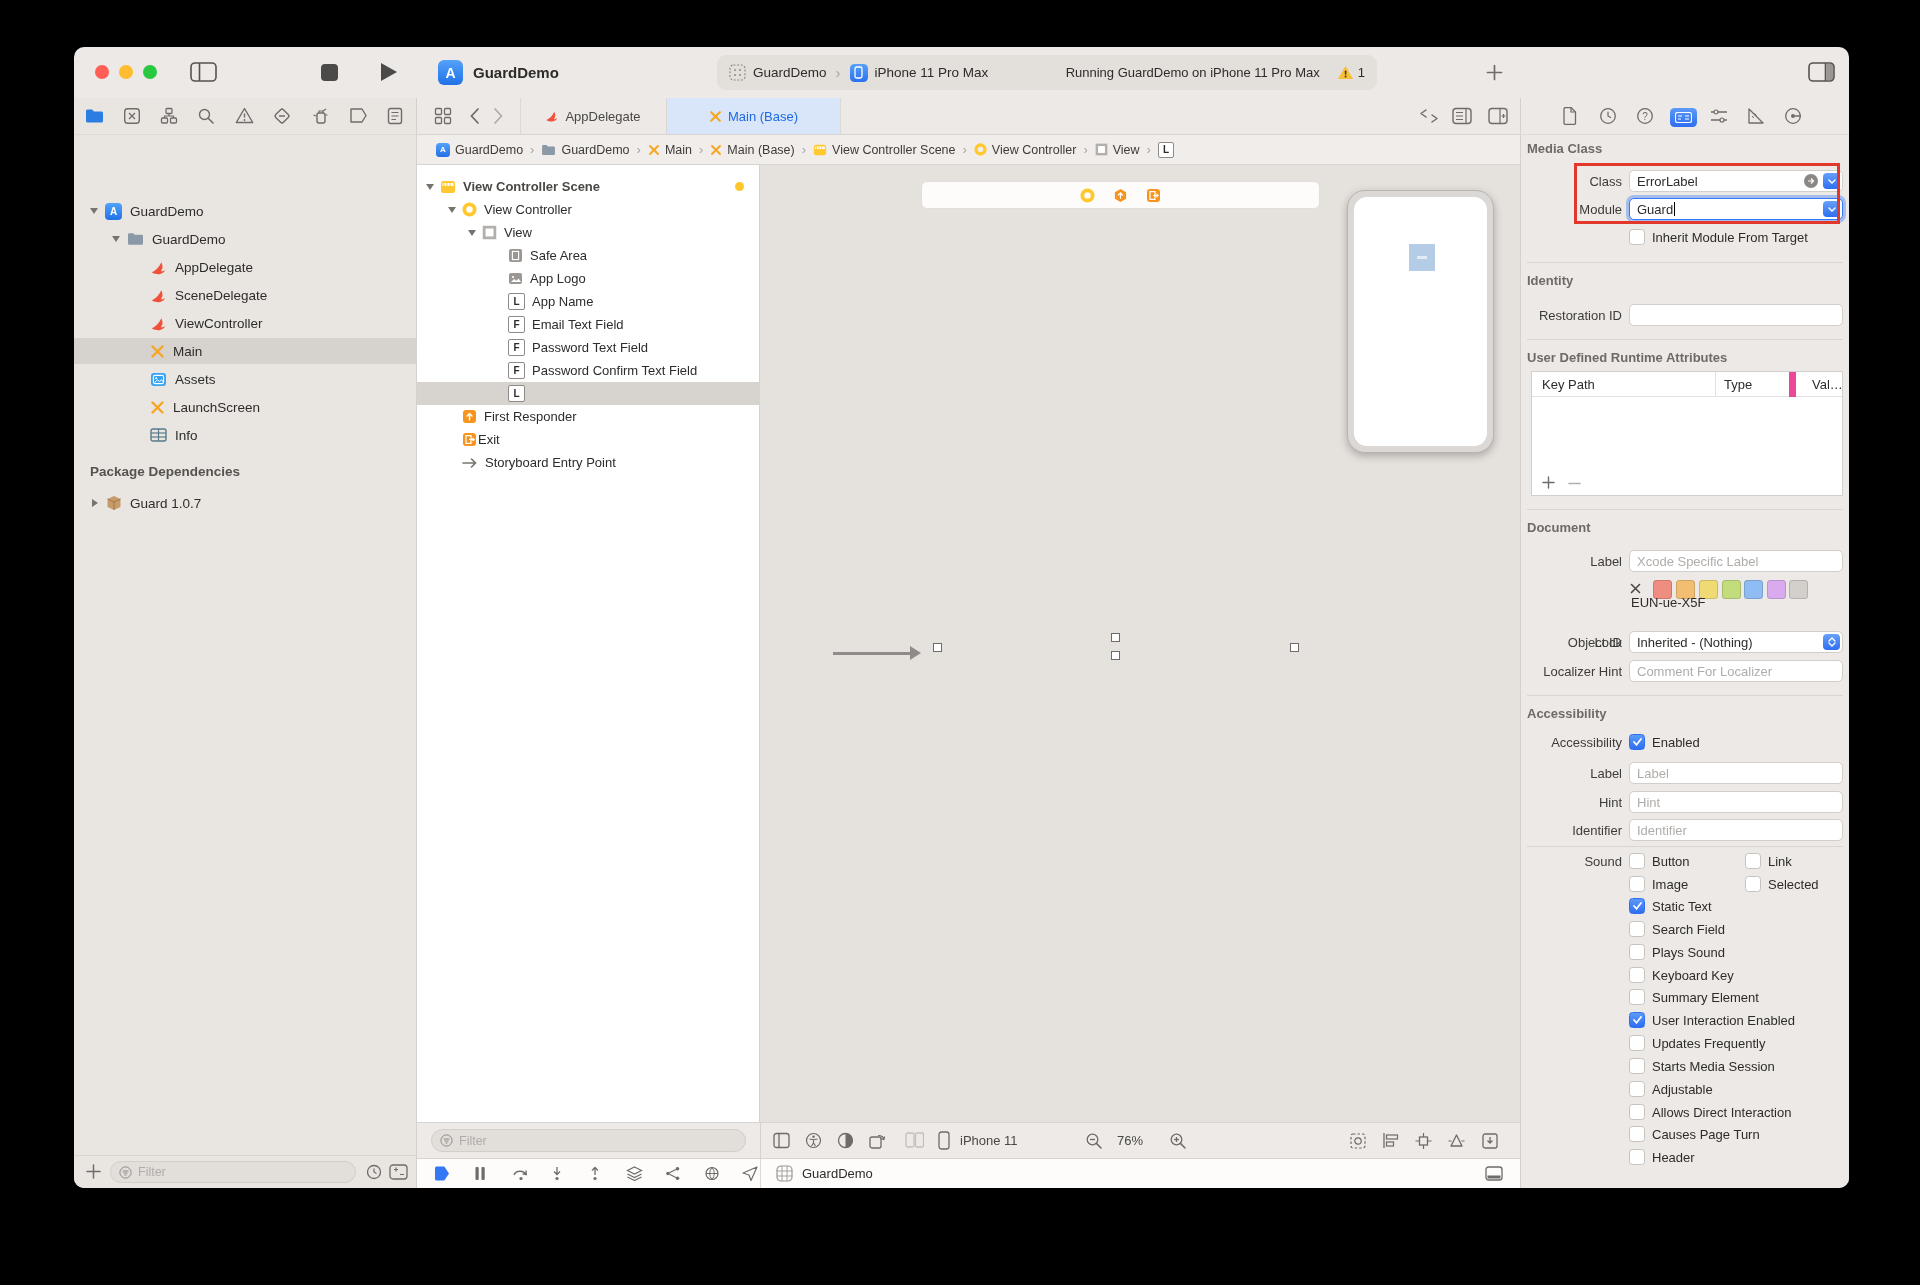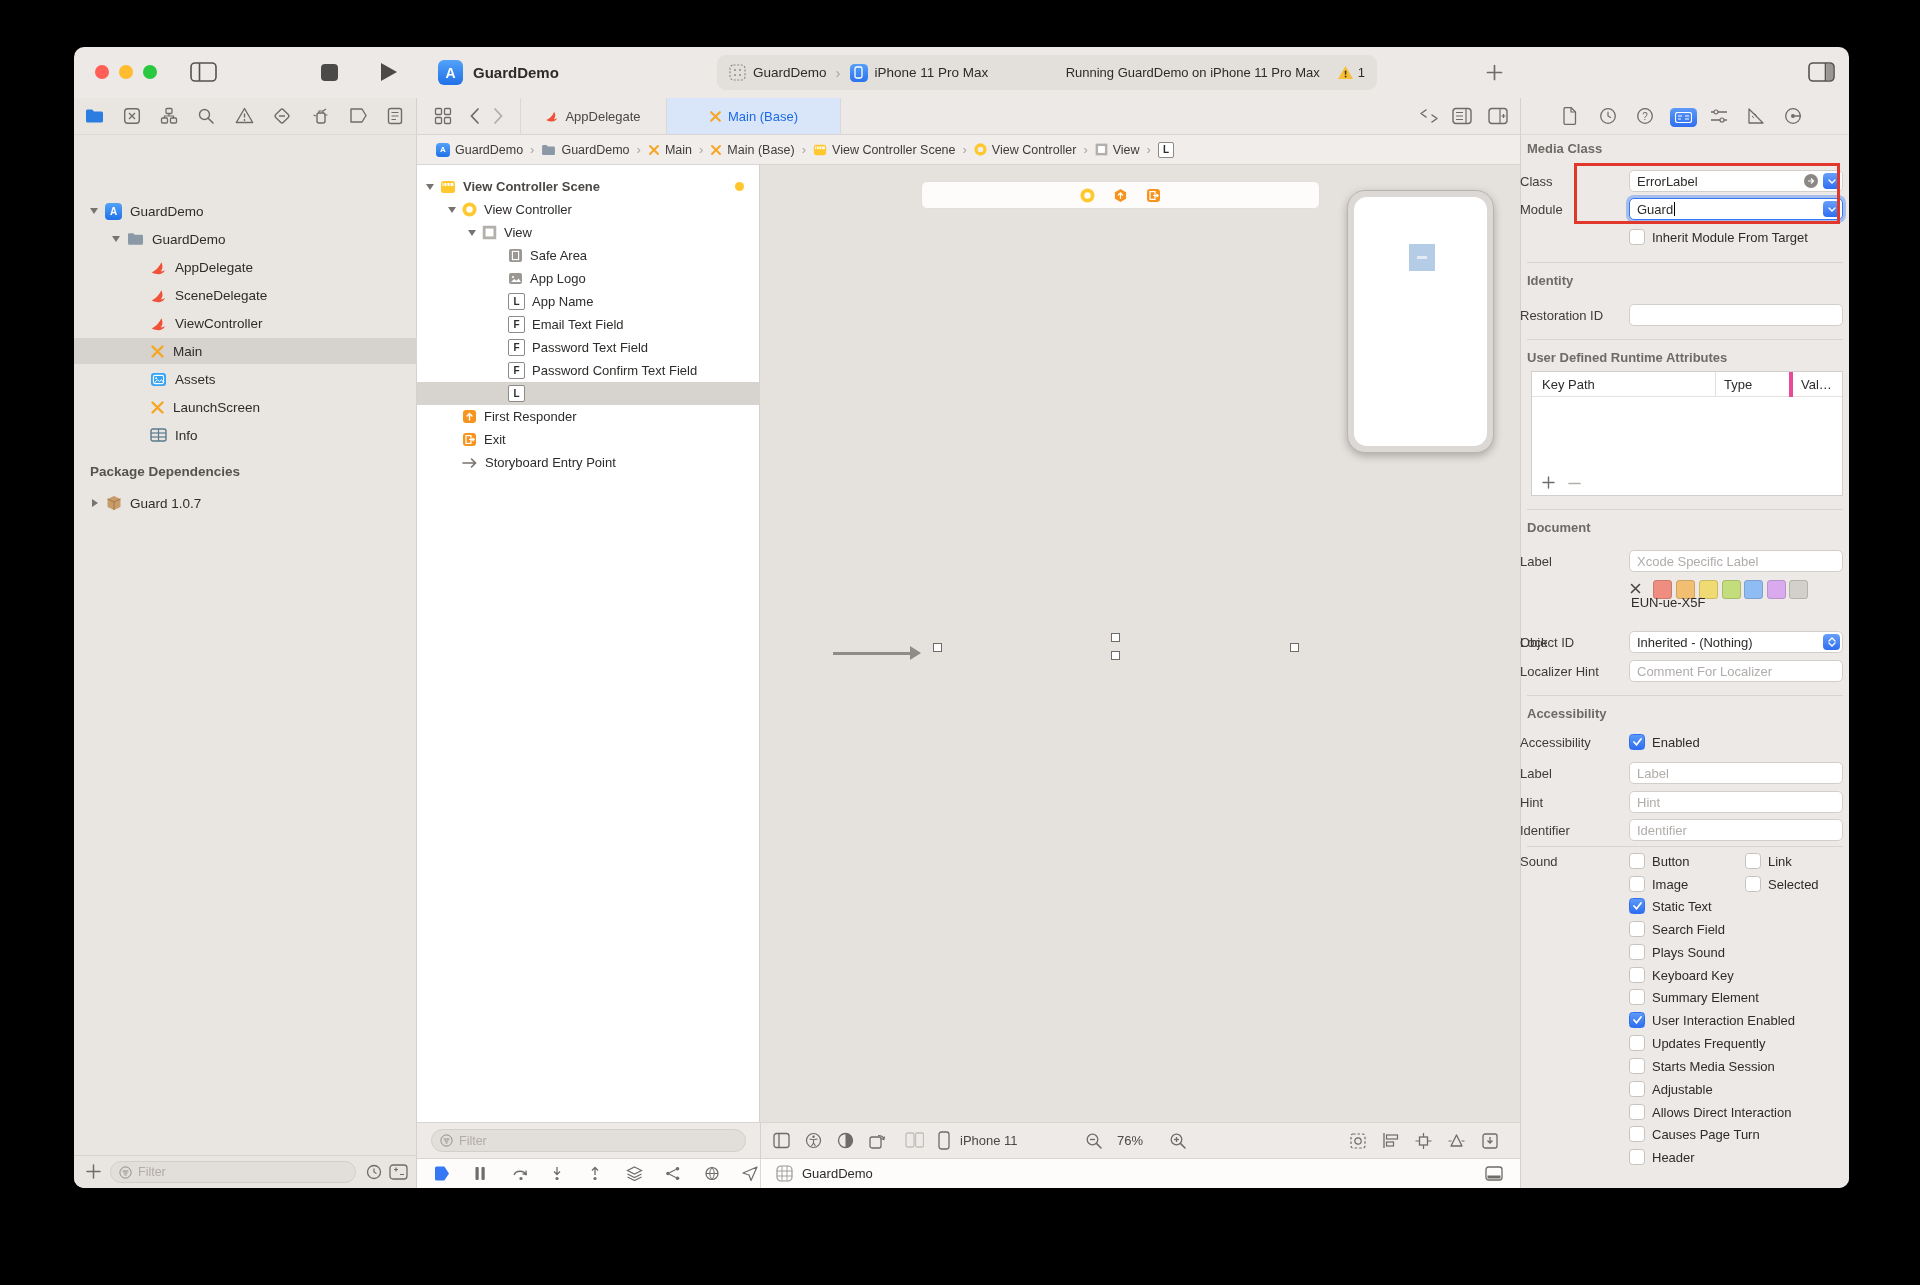--- a/index.html
+++ b/index.html
@@ -14,21 +14,21 @@
   .hdr{font-weight:bold;color:#6D6A67}
   .ph{color:#B0ACA9}
   .fld{position:absolute;height:22px;background:#fff;border:1px solid #D2CFCB;
        border-radius:5px;display:flex;align-items:center;padding:0 7px;font-size:13px}
   .fld.focus{border-color:#3478F6;box-shadow:0 0 0 3px rgba(77,135,247,.45)}
   .ddbtn{position:absolute;right:2px;top:2px;width:17px;height:16px;border-radius:4px;
        background:linear-gradient(#67A0F9,#2F6EF0);display:flex;align-items:center;justify-content:center}
   .cb{width:14px;height:14px;border:1px solid #C6C2BE;border-radius:3.5px;background:#fff;flex:none}
   .cb.on{background:linear-gradient(#5D9AF8,#2F6EF0);border-color:#2F6EF0;display:flex;align-items:center;justify-content:center}
   .sep{position:absolute;left:1453px;width:316px;height:1px;background:#D9D5D2}
-  .ilabel{position:absolute;left:1446px;width:102px;color:#3E3C3A}
+  .ilabel{position:absolute;left:1446px;width:102px;text-align:right;color:#3E3C3A}
   .trow{position:absolute;height:16px;display:flex;align-items:center;gap:7px}
   .navrow{position:absolute;left:0;width:343px;height:26px;display:flex;align-items:center;font-size:13.5px}
   .outrow{position:absolute;left:343px;width:343px;height:23px;display:flex;align-items:center;font-size:13px}
   .disc{width:0;height:0;border-left:4.5px solid transparent;border-right:4.5px solid transparent;
         border-top:6px solid #77736F;flex:none}
   .discR{width:0;height:0;border-top:4.5px solid transparent;border-bottom:4.5px solid transparent;
         border-left:6px solid #77736F;flex:none}
   .lbox{width:15px;height:15px;background:#fff;border:1px solid #8D8A87;border-radius:2px;
         font-size:10px;font-weight:bold;color:#2E2C2A;display:flex;align-items:center;justify-content:center;flex:none}
   .crumb{display:flex;align-items:center;gap:5px;font-size:12.5px;color:#3E3C3A;white-space:nowrap}
@@ -479,21 +479,21 @@
     <span style="margin-left:7px">First Responder</span>
   </div>
   <div class="outrow" style="top:381px">
     <span class="ico" style="margin-left:45px">
         <svg width="15" height="15" viewBox="0 0 15 15">
           <rect x="1" y="1" width="13" height="13" rx="3" fill="#F7941E"></rect>
           <rect x="4" y="3.6" width="5" height="7.8" fill="none" stroke="#fff" stroke-width="1.2"></rect>
           <path d="M7 7.5h5M10.5 5.8l1.7 1.7-1.7 1.7" fill="none" stroke="#fff" stroke-width="1.2"></path>
         </svg>
       </span>
-    <span style="margin-left:7px">Exit</span>
+    <span style="margin-left:1px">Exit</span>
   </div>
   <div class="outrow" style="top:404px">
     <span class="ico" style="margin-left:45px">
         <svg width="16" height="12" viewBox="0 0 16 12">
           <path d="M1 6h12M9.5 2l4 4-4 4" fill="none" stroke="#77736F" stroke-width="1.6" stroke-linecap="round"></path>
         </svg>
       </span>
     <span style="margin-left:7px">Storyboard Entry Point</span>
   </div>
 
@@ -800,21 +800,21 @@
   <div class="ilabel" style="top:261px">Restoration ID</div>
   <div class="fld" style="left:1555px;top:257px;width:214px;box-sizing:border-box"></div>
 
   <div class="sep" style="top:292px"></div>
 
   <div class="abs hdr" style="left:1453px;top:303px">User Defined Runtime Attributes</div>
   <div class="abs" style="left:1457px;top:324px;width:312px;height:125px;background:#fff;border:1px solid #D3CFCC;box-sizing:border-box">
     <div class="abs f" style="left:0;top:0;width:310px;height:25px;border-bottom:1px solid #E4E1DE;box-sizing:border-box">
       <span style="padding-left:10px;flex:none;width:173px">Key Path</span>
       <span style="border-left:1px solid #E4E1DE;padding-left:8px;flex:none;width:74px;height:25px;line-height:25px;box-sizing:border-box">Type</span>
-      <span style="border-left:4px solid #ec4899;padding-left:8px;flex:1;height:25px;line-height:25px;box-sizing:border-box">Val…</span>
+      <span style="border-left:7px solid #ec4899;padding-left:16px;flex:1;height:25px;line-height:25px;box-sizing:border-box">Val…</span>
     </div>
     <span class="ico abs" style="left:10px;top:104px">
         <svg width="13" height="13" viewBox="0 0 13 13">
           <path d="M6.5 1v11M1 6.5h11" stroke="#6E6B68" stroke-width="1.4" stroke-linecap="round"></path>
         </svg>
       </span>
     <span class="ico abs" style="left:36px;top:110px">
         <svg width="13" height="3" viewBox="0 0 13 3">
           <path d="M1 1.5h11" stroke="#B3AFAB" stroke-width="1.6" stroke-linecap="round"></path>
         </svg>

